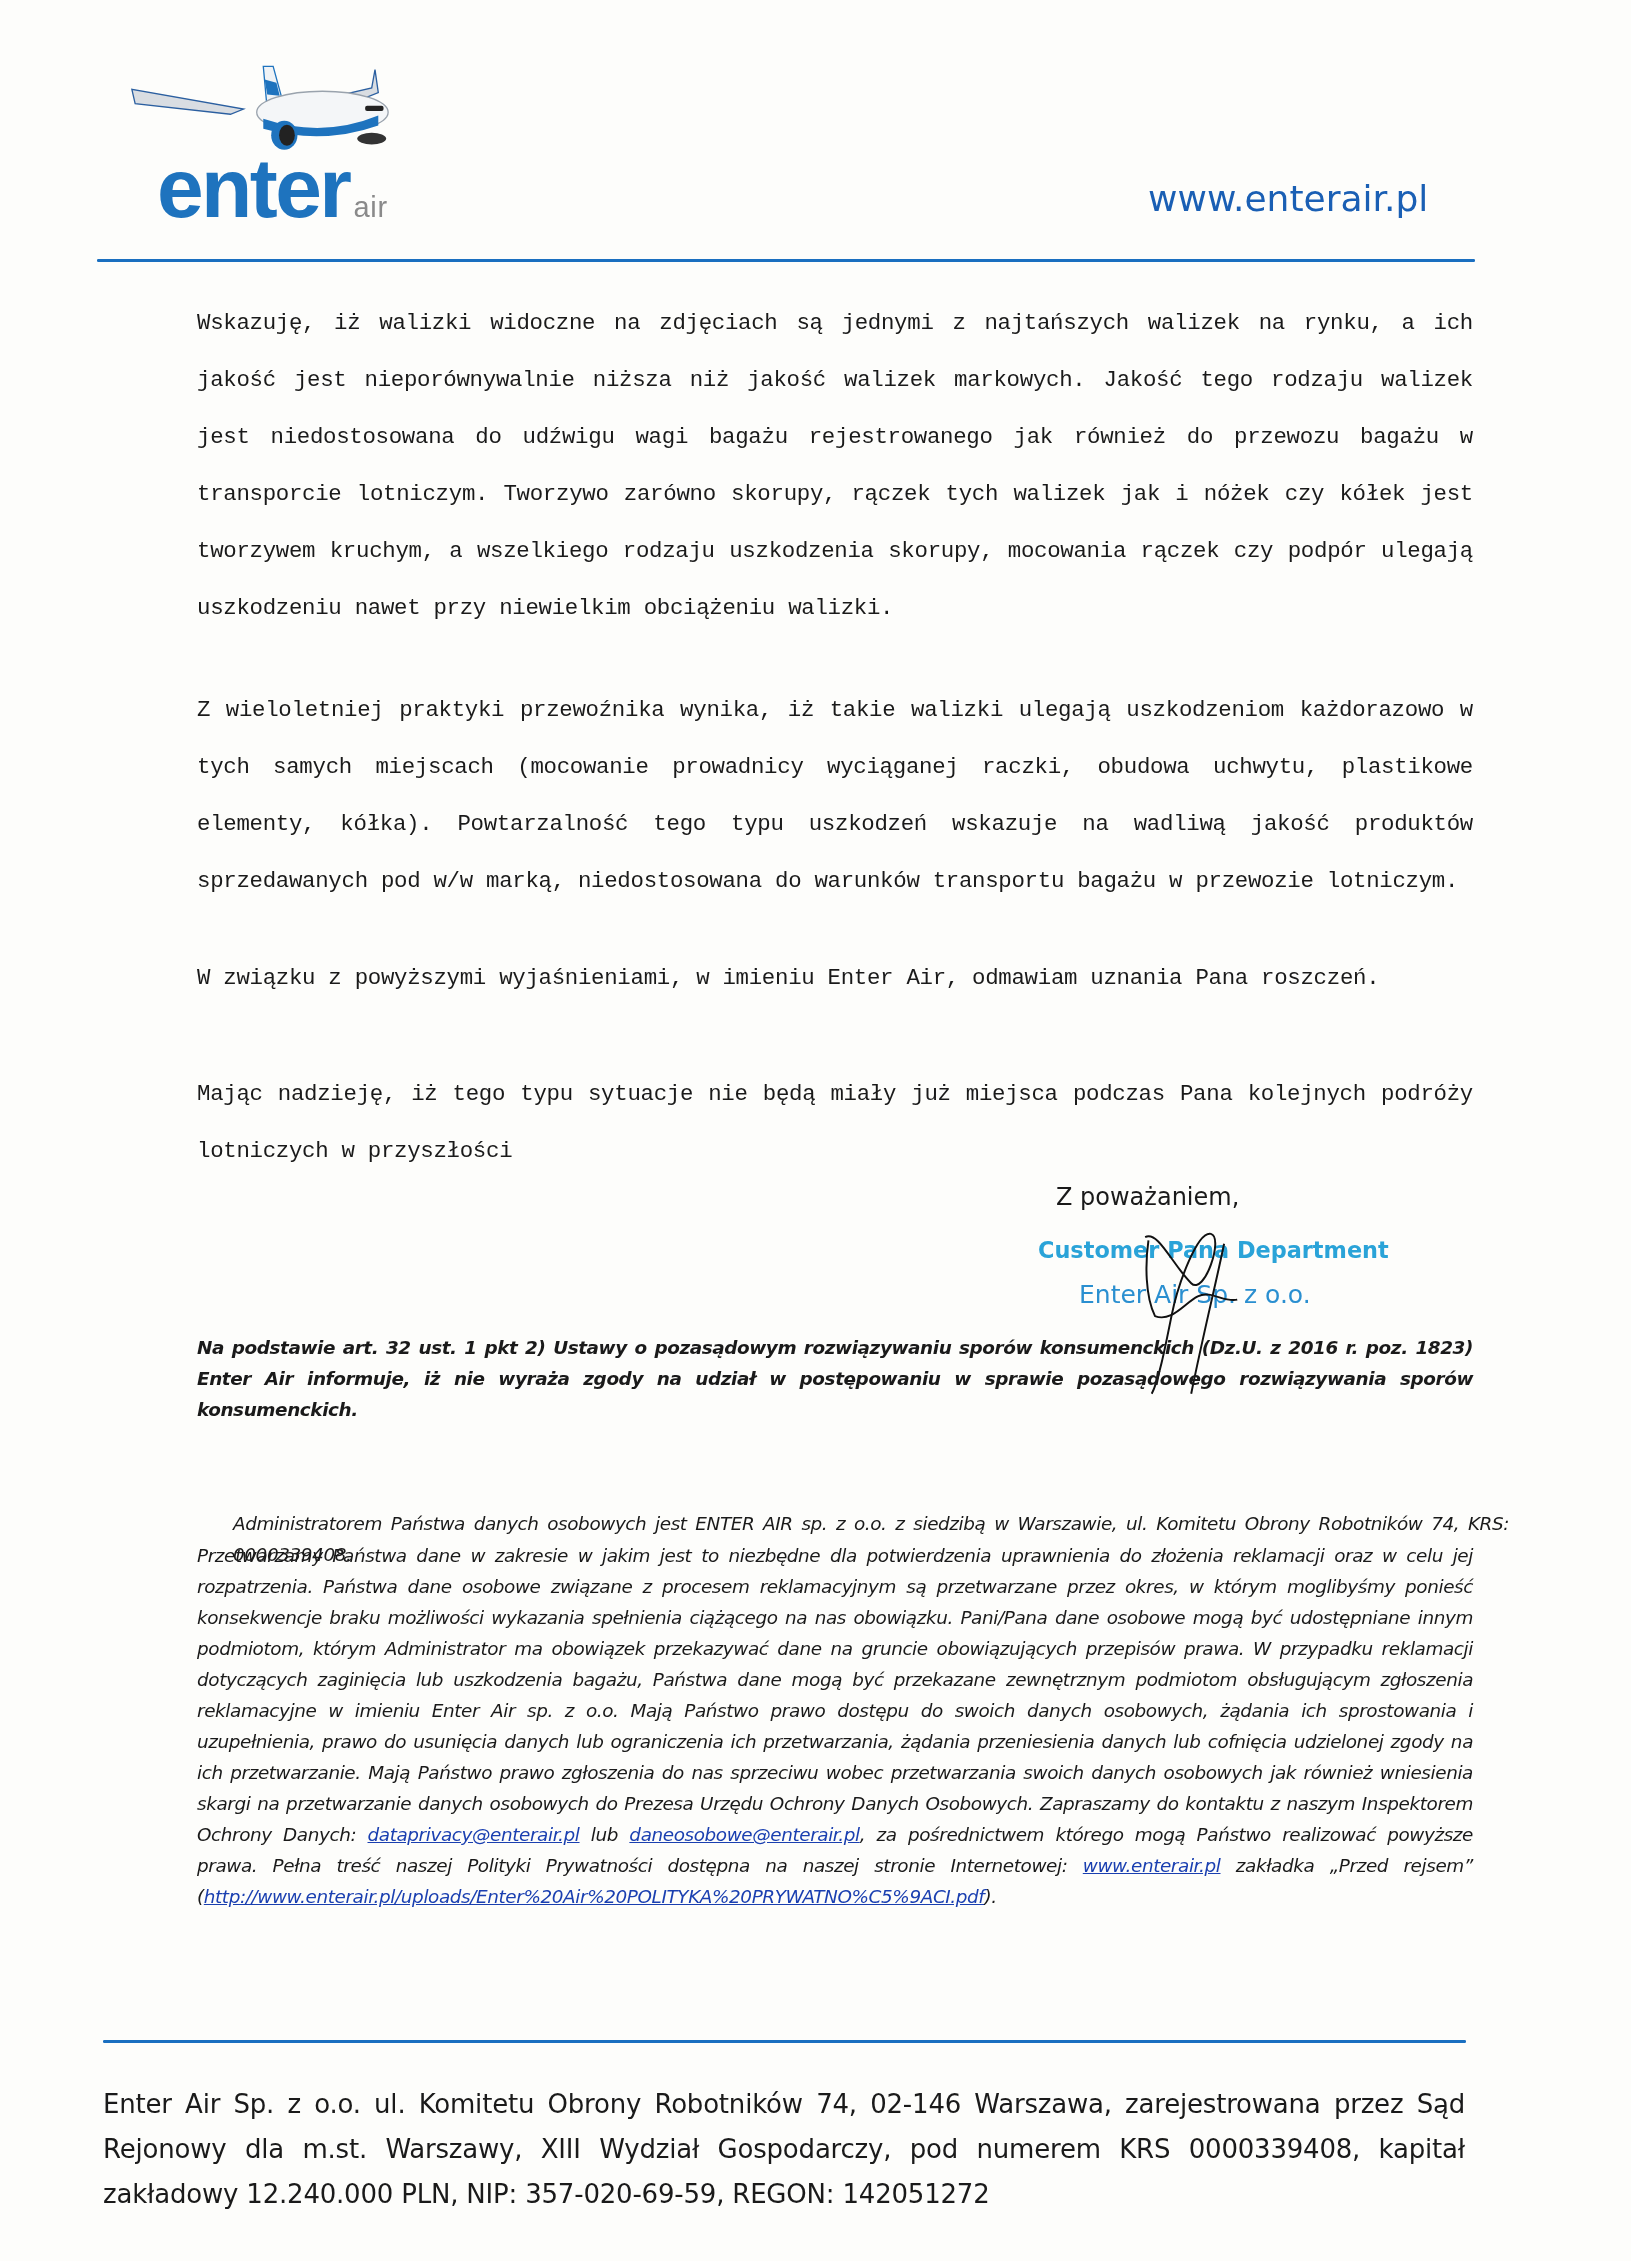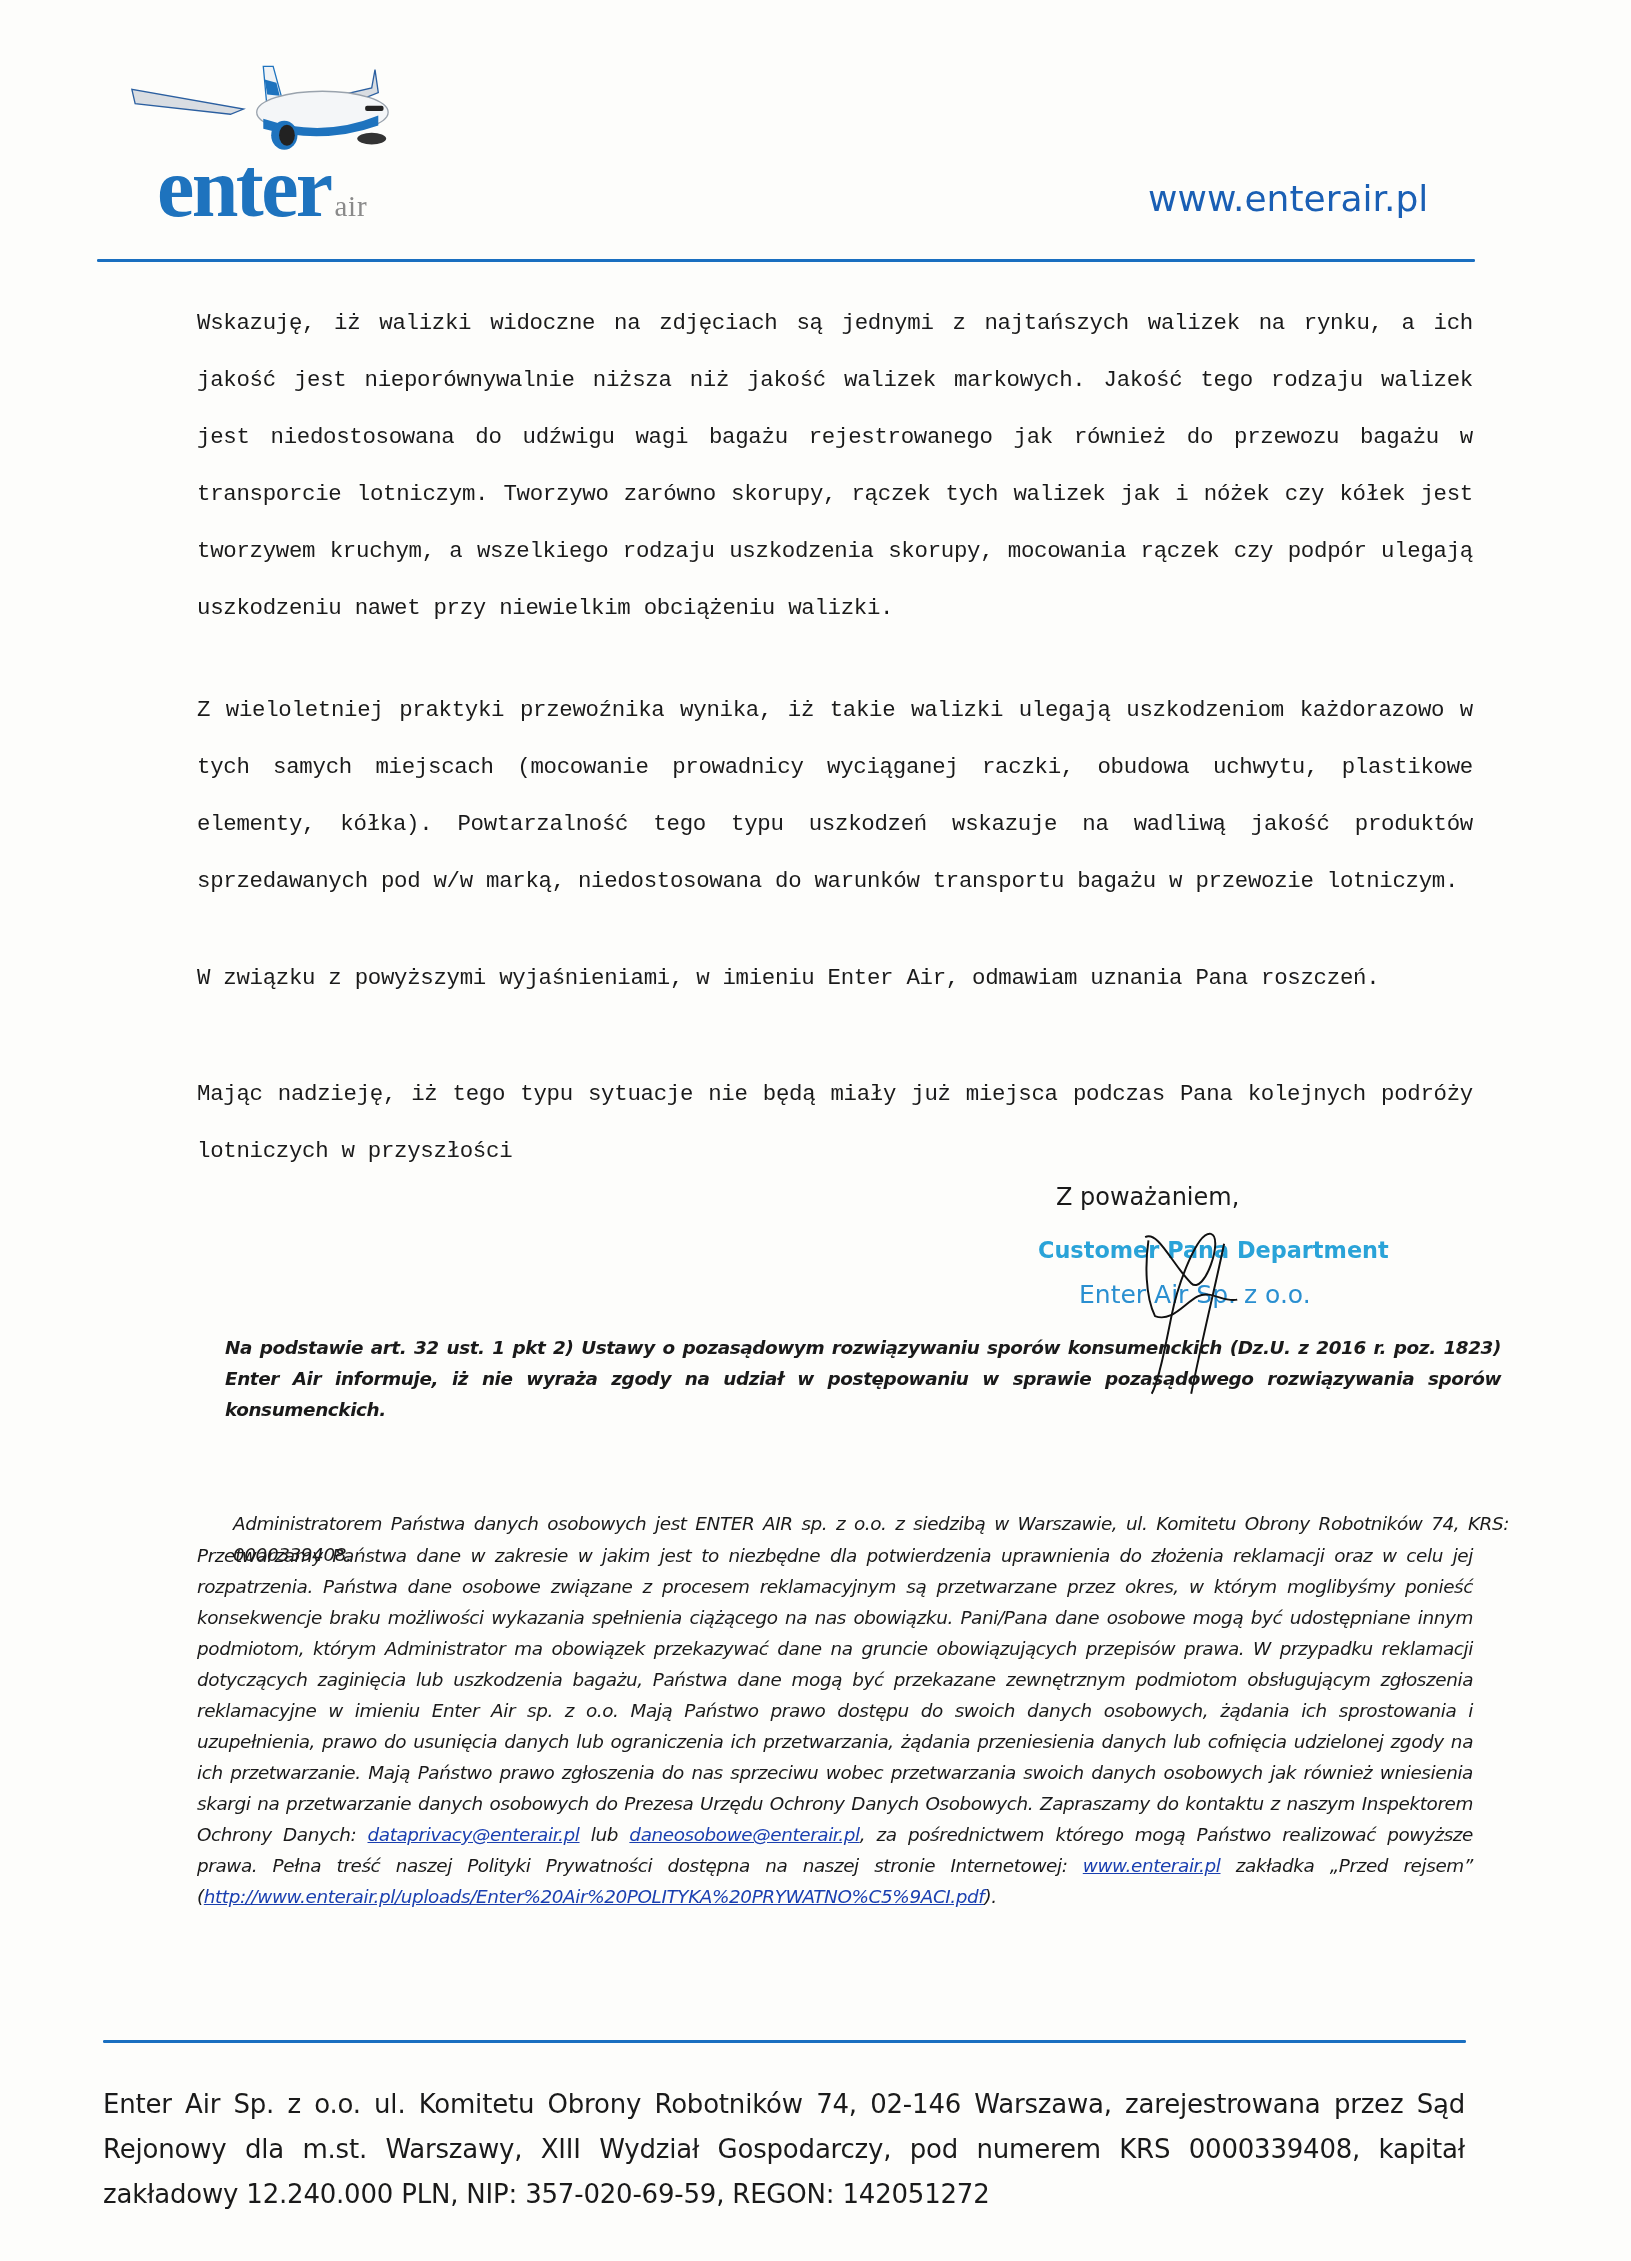--- a/index.html
+++ b/index.html
@@ -5,21 +5,21 @@
     html, body { margin: 0; padding: 0; }
     body {
       width: 1632px; height: 2261px; position: relative; overflow: hidden;
       background: #fdfdfb;
       font-family: "DejaVu Sans", sans-serif;
       color: #1a1a1a;
     }
     .abs { position: absolute; }
     
     #logo-plane { left: 112px; top: 63px; width: 342px; height: 92px; }
-    #logo-text { left: 157px; top: 146px; font-family: Liberation Serif, serif; font-weight: bold;
+    #logo-text { left: 157px; top: 146px; font-family: Liberation Sans, sans-serif; font-weight: bold;
       font-size: 84px; letter-spacing: -2.6px; line-height: 1; }
     #logo-text .main { color: #1e73be; }
     #logo-text .sub { color: #8a8a8a; font-weight: normal; font-size: 29px; letter-spacing: 0.7px; margin-left: 4px; }
     #website { left: 1148px; top: 178px; font-size: 36px; color: #1a5fb4; font-family: "DejaVu Sans", sans-serif; letter-spacing: 0px; }
     .rule { height: 3.3px; background: #1a6fc0; border-radius: 1.3px; }
     #rule-top { left: 97px; top: 259px; width: 1378px; }
     #rule-bottom { left: 103px; top: 2040px; width: 1363px; }
 
     
     .body-para { left: 197px; width: 1276px; font-size: 22.4px; line-height: 57px;
@@ -31,21 +31,21 @@
     #p4 { top: 1066px; }
 
     #closing { left: 1056px; top: 1183px; font-size: 24px; }
     #stamp-dept { left: 1038px; top: 1237px; font-size: 22.4px; font-weight: bold; color: #2aa3d8; }
     #stamp-company { left: 1079px; top: 1280px; font-size: 25px; color: #2a8fd0; }
     #signature { left: 1132px; top: 1224px; width: 171px; height: 171px; }
 
     
     .legal { left: 197px; width: 1276px; font-size: 18.4px; line-height: 31px; font-style: italic;
       text-align: justify; letter-spacing: -0.4px; }
-    #legal-bold { top: 1332px; font-weight: bold; margin-left: 28px; }
+    #legal-bold { top: 1332px; font-weight: bold; }
     #legal-admin { top: 1508px; margin-left: 36px; }
     #legal-privacy { top: 1540px; }
     .link { color: #1a3fb0; text-decoration: underline; }
 
     
     #footer-text { left: 103px; top: 2082px; width: 1362px; font-size: 26px; line-height: 45px; text-align: justify; letter-spacing: -0.2px; }
   </style>
 </head>
 <body>
 

